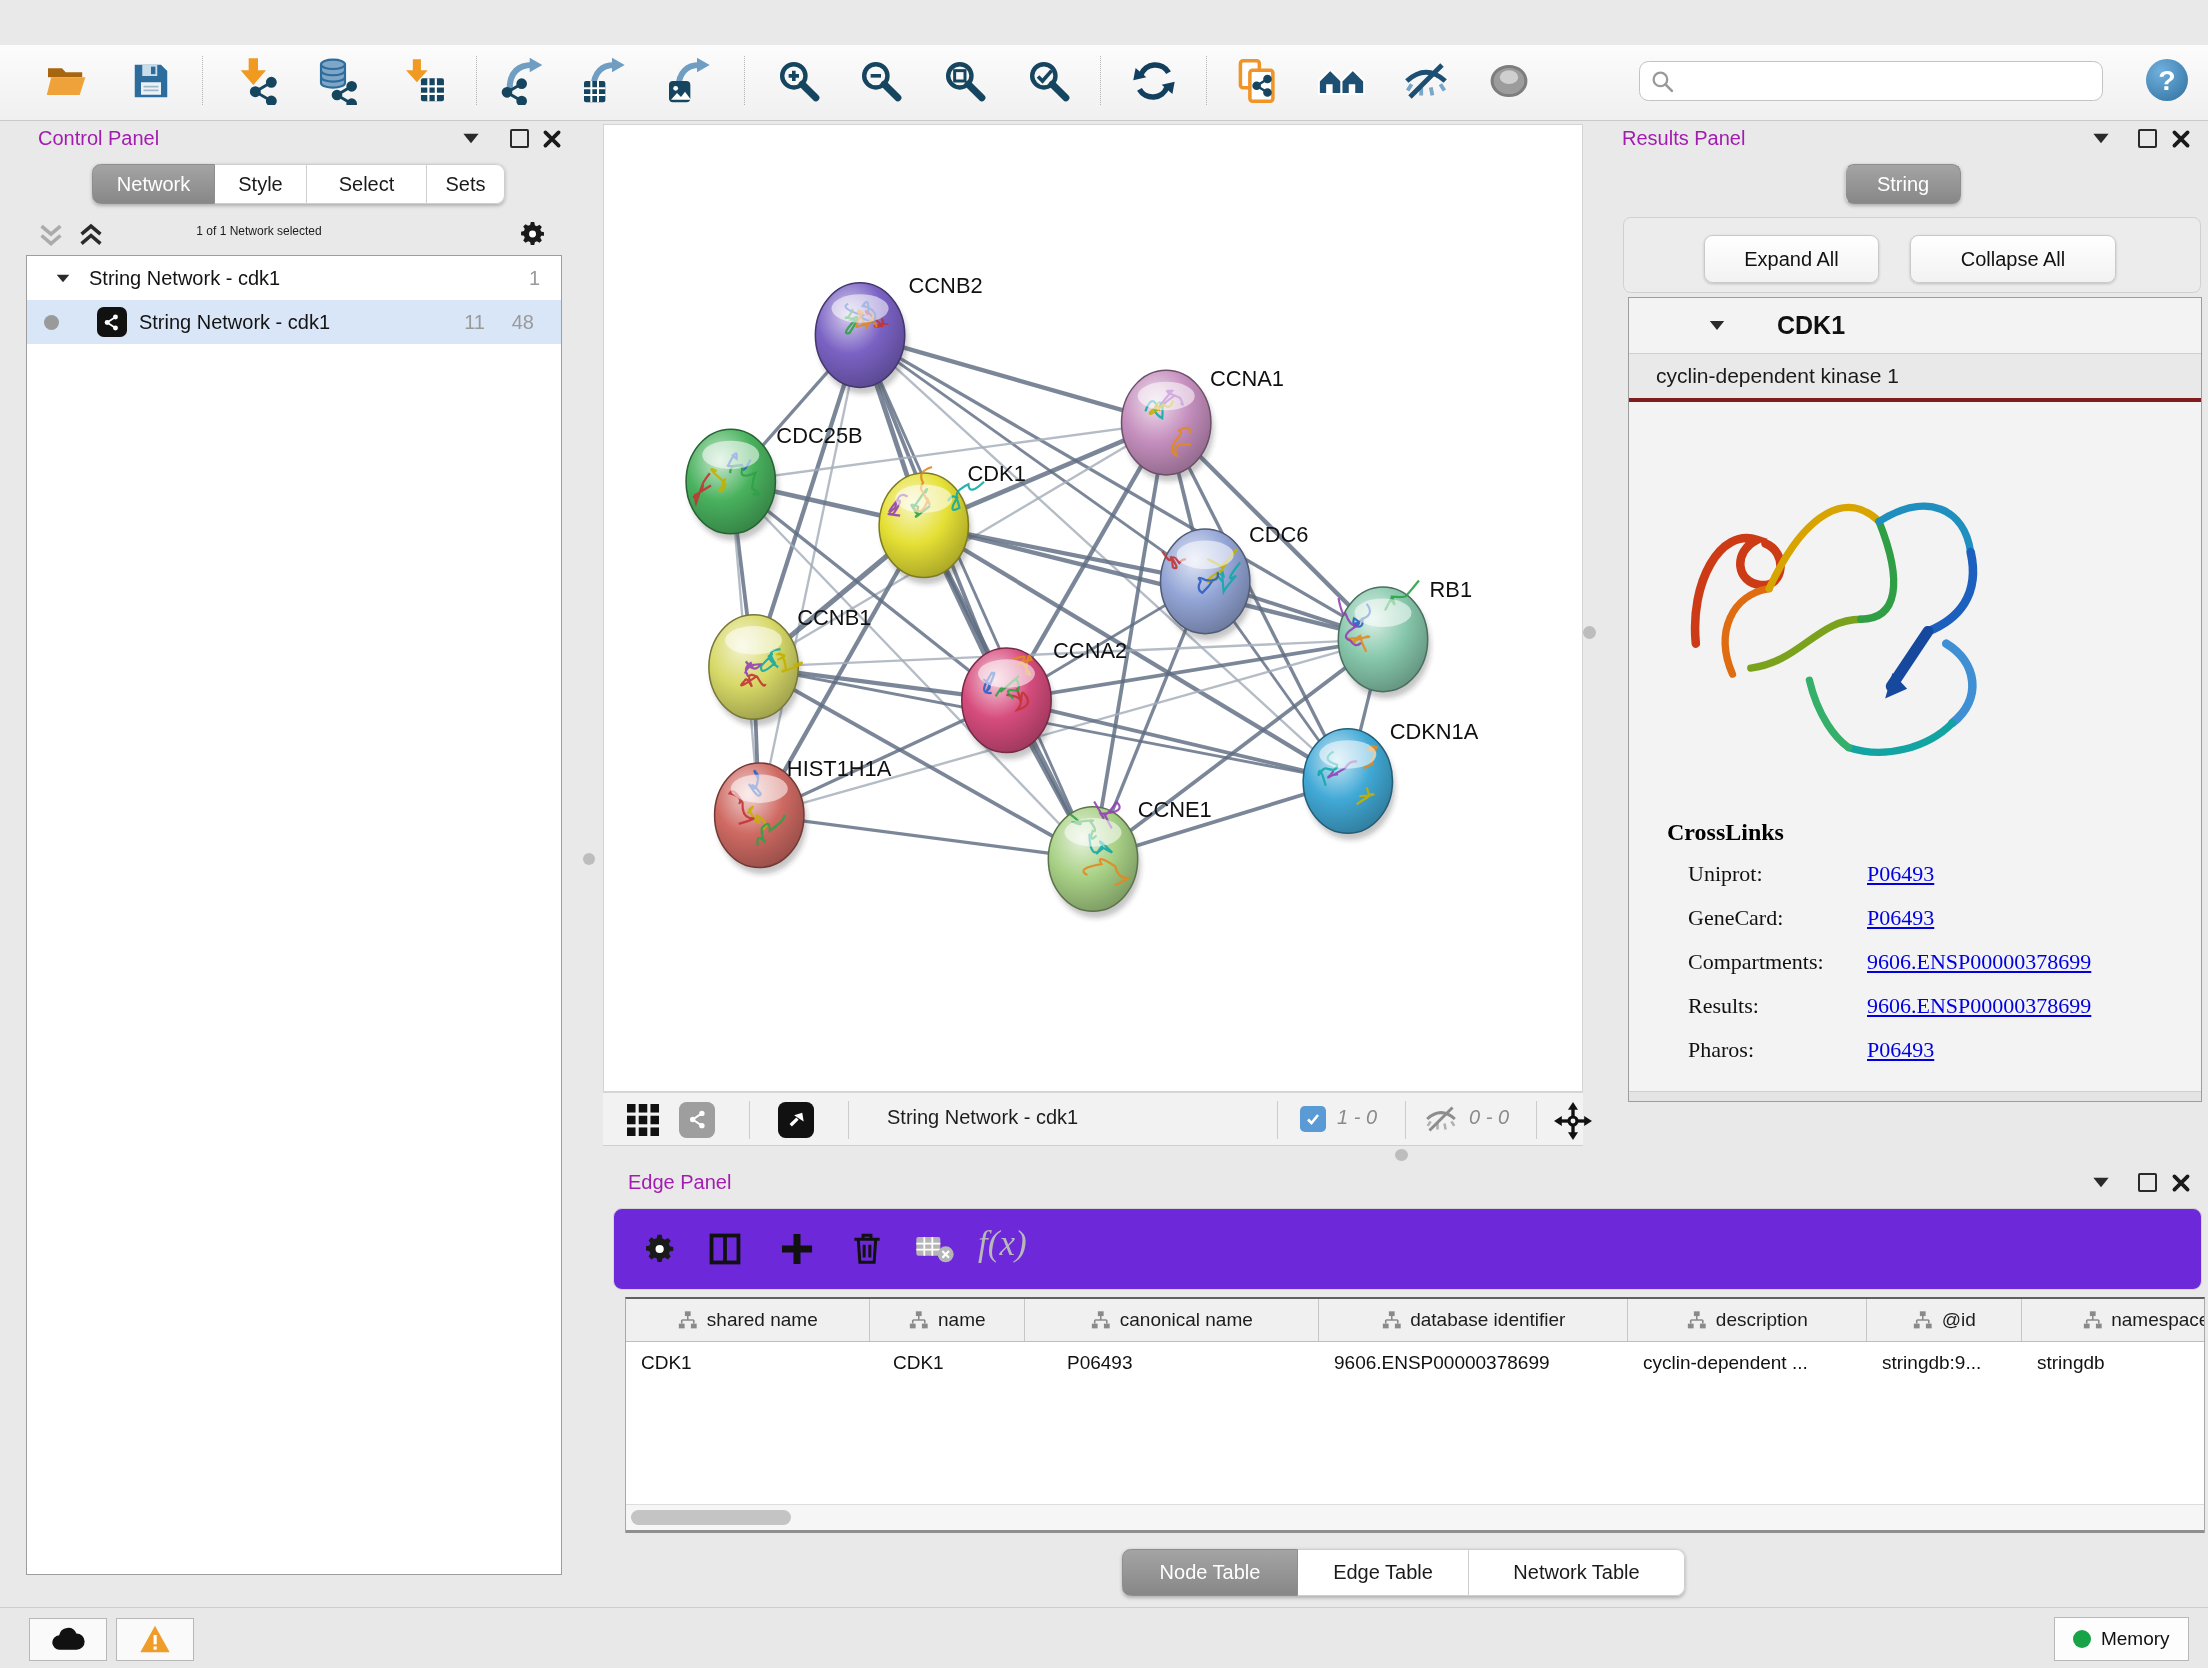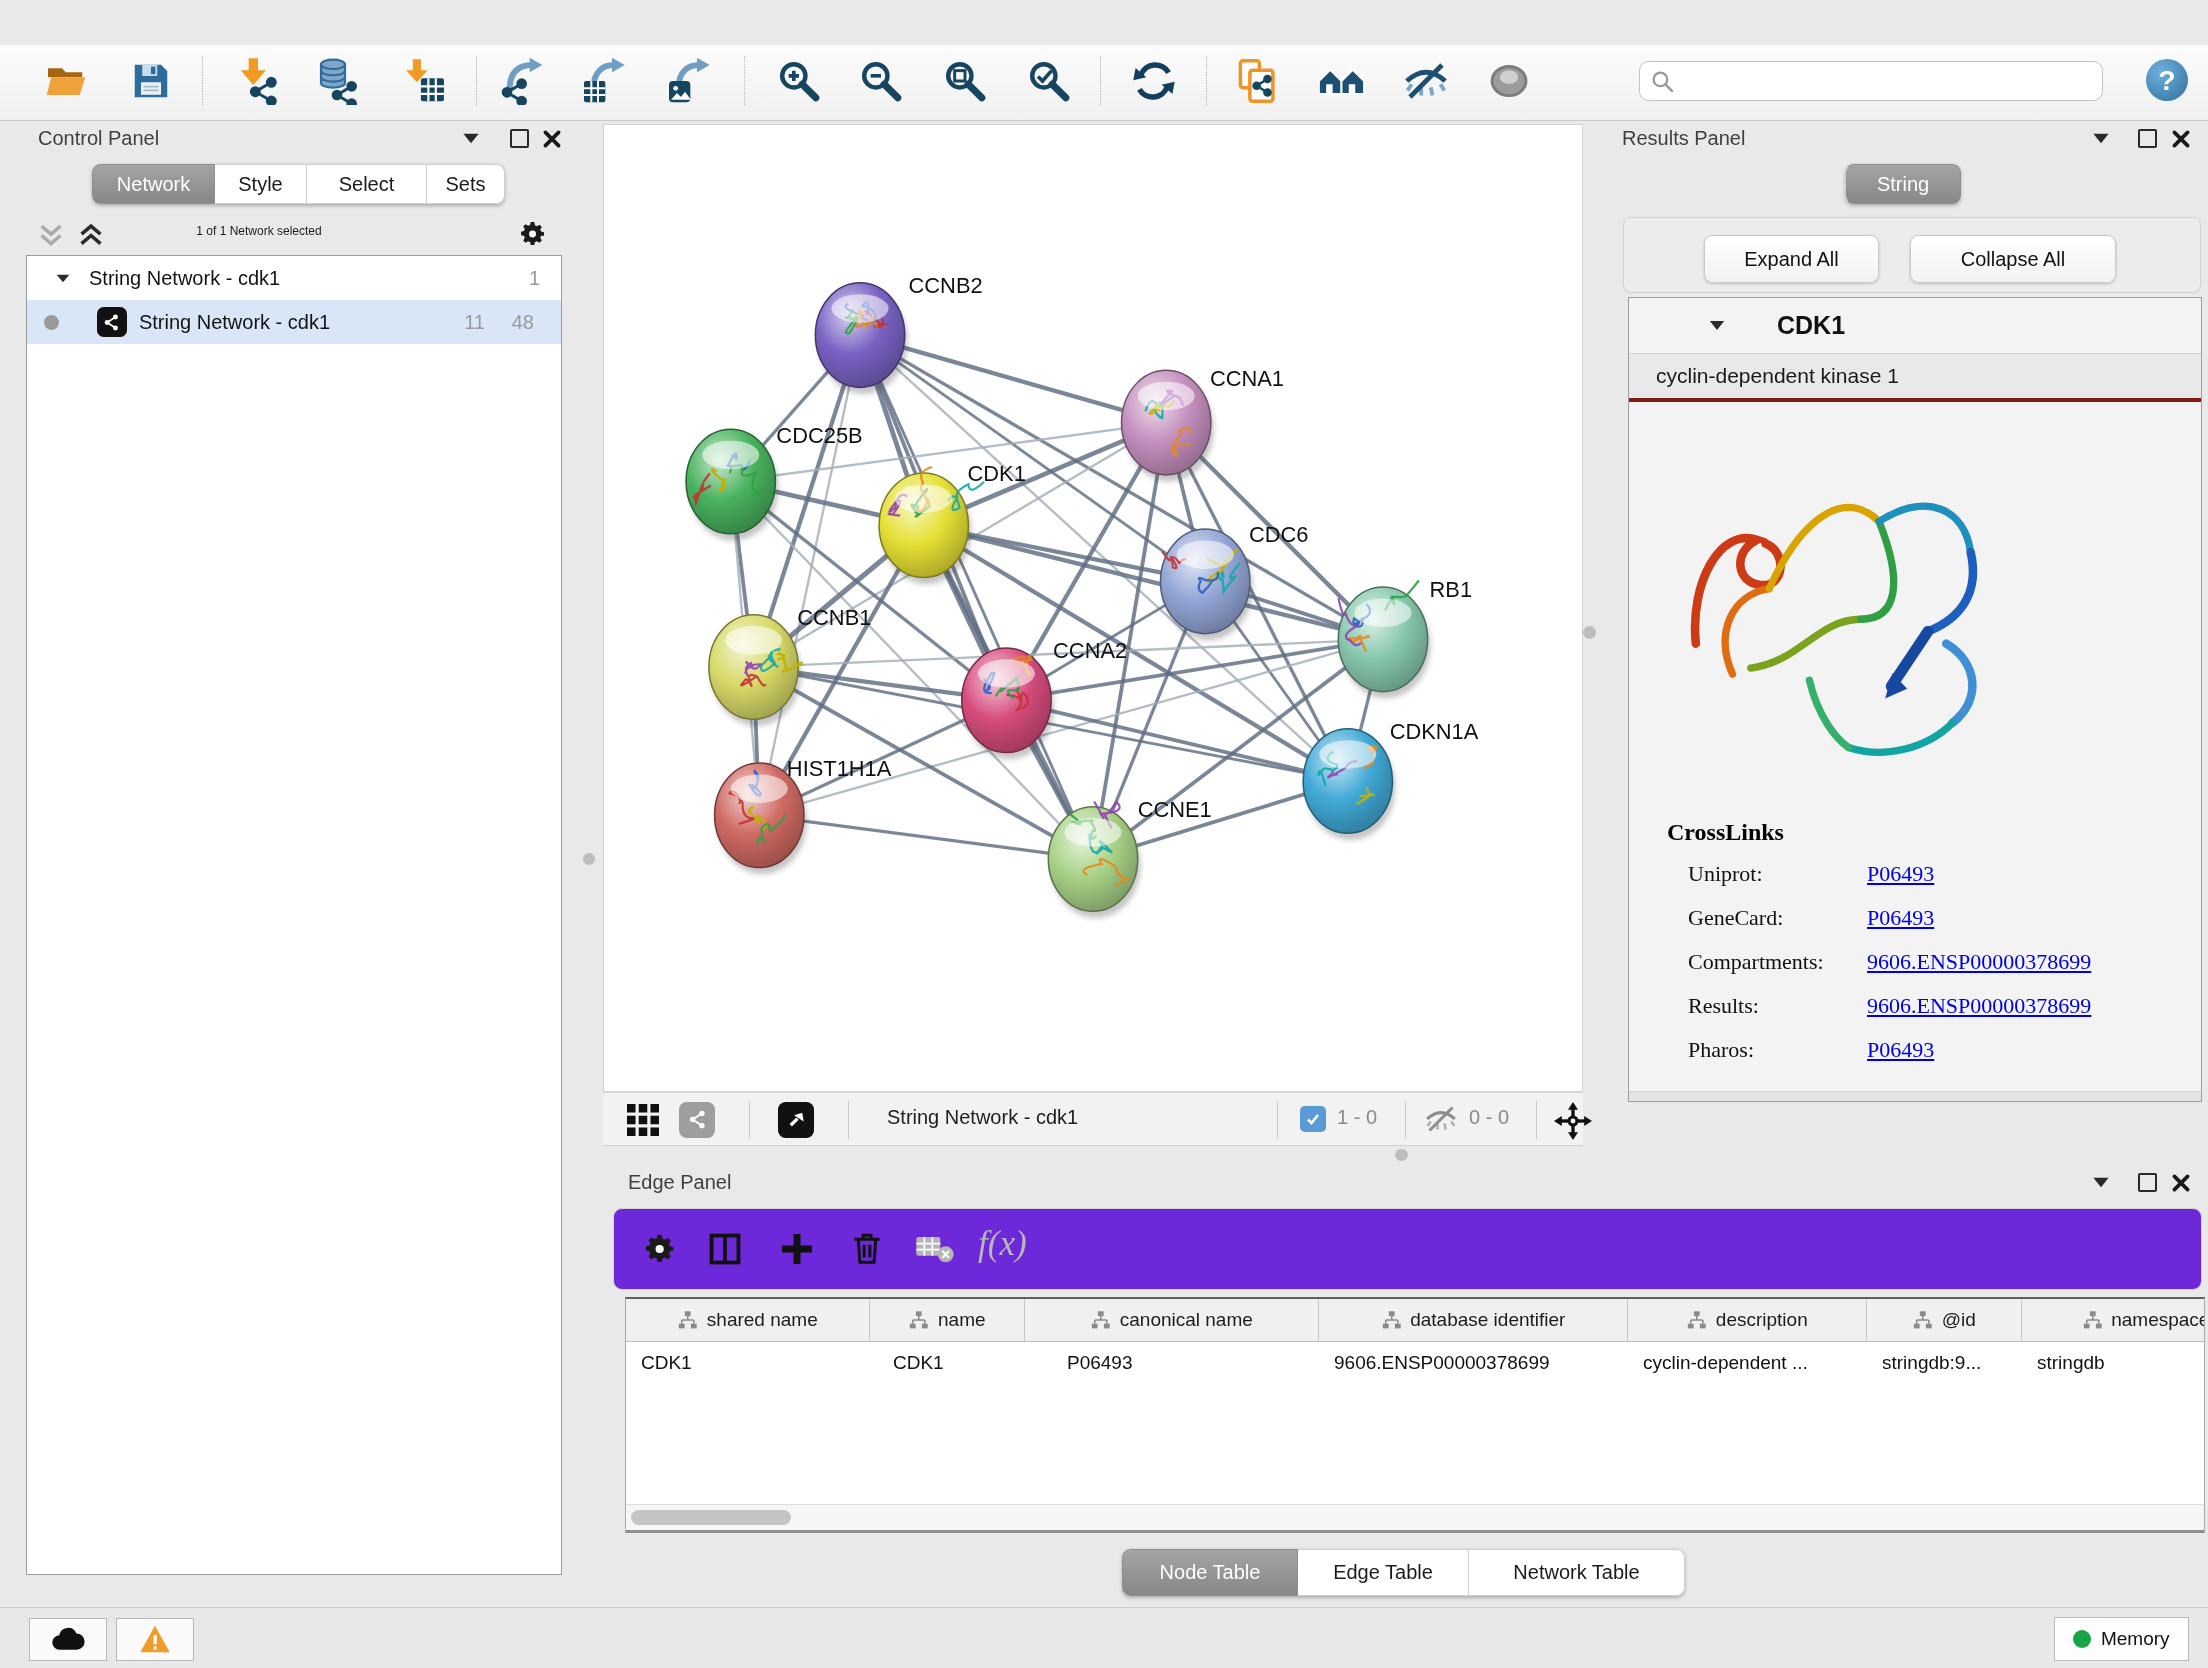--- a/index.html
+++ b/index.html
@@ -10,21 +10,21 @@
   .tl{width:21px;height:21px;border-radius:50%;background:#949494;border:1px solid #7f7f7f;top:10.5px;}
   .wtitle{width:100%;text-align:center;top:9.5px;font-size:21px;color:#3d3d3d;}
   
   .toolbar{left:0;top:45px;width:2208px;height:75px;background:linear-gradient(#fcfcfc,#f0f0f0);border-bottom:1px solid #c9c9c9;}
   .tbtn{width:53px;height:53px;top:9.5px;display:flex;align-items:center;justify-content:center;}
   .tsep{top:11.4px;height:49px;border-left:1.9px dotted #b3b3b3;}
   .searchbox{left:1639px;top:16px;width:464px;height:40px;background:#fff;border:1.9px solid #c3c3c3;border-radius:9.5px;display:flex;align-items:center;padding-left:9.5px;box-sizing:border-box;}
   .searchbox input{border:none;outline:none;font-size:19px;width:380px;background:transparent;font-family:"Liberation Sans",sans-serif;}
   .helpc{left:2146px;top:14.3px;width:42px;height:42px;border-radius:50%;background:radial-gradient(circle at 35% 30%,#6fb0dd,#2e6f9f);color:#fff;font-size:28.5px;font-weight:bold;display:flex;align-items:center;justify-content:center;}
   
-  .ptitle{font-size:20px;color:#404040;}
+  .ptitle{font-size:20px;color:#a21caf;}
   .tri-down{width:0;height:0;border-left:9.5px solid transparent;border-right:9.5px solid transparent;border-top:11.4px solid #2a2a2a;}
   .floatico{width:15px;height:15px;border:2.9px solid #2a2a2a;border-radius:1.9px;}
   
   .segwrap{display:flex;box-shadow:0 1.9px 3.8px rgba(0,0,0,.25);border-radius:8.6px;text-align:right;}
   .seg{height:38px;display:flex;align-items:center;justify-content:center;font-size:20px;background:#fff;color:#1a1a1a;border:1px solid #cfcfcf;border-left:none;}
   .seg.first{border-left:1px solid #cfcfcf;border-radius:8.6px 0 0 8.6px;}
   .seg.last{border-radius:0 8.6px 8.6px 0;}
   .seg.sel{background:linear-gradient(#a4a4a4,#878787);color:#fff;border-color:#8e8e8e;}
   .seg.single{border-radius:8.6px;border-left:1px solid #cfcfcf;}
   
@@ -33,21 +33,21 @@
   .trow.sel{background:#d9e6f8;}
   .gcount{color:#9a9a9a;}
   .shbox{width:29.5px;height:29.5px;background:#111;border-radius:6.7px;display:flex;align-items:center;justify-content:center;}
   
   .btn{background:linear-gradient(#ffffff,#f2f2f2);border:1px solid #c9c9c9;border-radius:8.6px;font-size:20px;color:#111;display:flex;align-items:center;justify-content:center;box-shadow:0 1px 2.9px rgba(0,0,0,.2);}
   
   .netbar{left:603px;top:1092px;width:980px;height:54px;background:#f2f2f2;border-top:1px solid #d6d6d6;border-bottom:1px solid #cfcfcf;box-sizing:border-box;}
   .nsep{top:7.6px;height:38px;border-left:1px solid #cccccc;}
   .graybadge{width:36px;height:36px;background:#9e9e9e;border-radius:7.6px;display:flex;align-items:center;justify-content:center;}
   .blackbadge{width:36px;height:36px;background:#111;border-radius:7.6px;display:flex;align-items:center;justify-content:center;}
-  .cntr{font-size:20px;color:#8a8a8a;}
+  .cntr{font-size:20px;color:#8a8a8a;font-style:italic;}
   
   .rbox{left:1628px;top:297px;width:574px;height:805px;background:#f3f3f3;border:1.9px solid #9d9d9d;box-sizing:border-box;}
   .crosslink-label{font-family:"Liberation Serif",serif;font-size:22px;color:#111;}
   .link{font-family:"Liberation Serif",serif;font-size:22px;color:#0000e0;text-decoration:underline;}
   
   .tpbox{left:613px;top:1208px;width:1589px;height:82px;background:#6d28d9;border:1px solid #d5d5d5;border-radius:9px;box-sizing:border-box;}
   .ttable{left:625px;top:1297px;width:1578px;background:#fff;border-top:2.9px solid #5f5f5f;border-left:1px solid #a8a8a8;border-right:1px solid #a8a8a8;box-sizing:content-box;}
   .thead{display:flex;background:#f0f0f0;border-bottom:1px solid #bdbdbd;height:42px;overflow:hidden;}
   .th{display:flex;align-items:center;justify-content:center;gap:8.6px;font-size:19px;color:#1c1c1c;border-right:1px solid #c6c6c6;box-sizing:border-box;flex:none;}
   .trd{display:flex;height:42px;overflow:hidden;}

